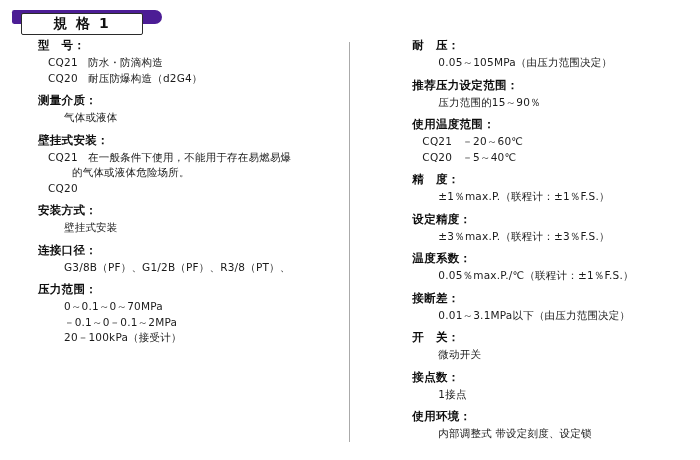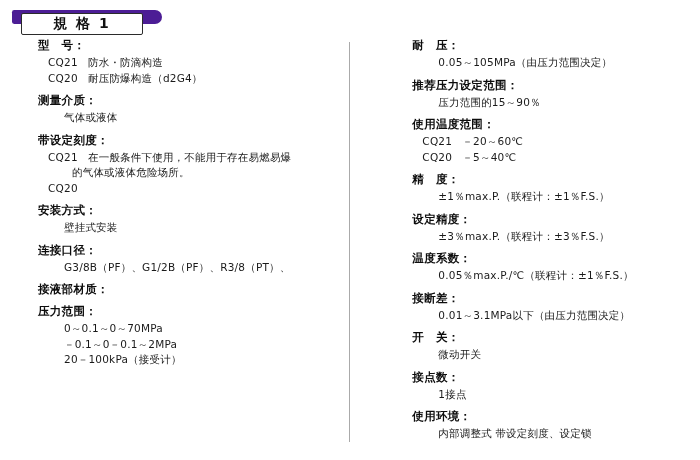--- a/index.html
+++ b/index.html
@@ -150,21 +150,21 @@
         </div>
         <div class="block">
           <div class="term">测量介质：</div>
           <div class="lines">
             <div class="line nolbl">
               <span class="val">气体或液体</span>
             </div>
           </div>
         </div>
         <div class="block">
-          <div class="term">带设定刻度：</div>
+          <div class="term">壁挂式安装：</div>
           <div class="lines">
             <div class="line">
               <span class="lbl">CQ21</span>
               <span class="val">在一般条件下使用，不能用于存在易燃易爆</span>
             </div>
             <div class="line nolbl">
               <span class="val indent2">的气体或液体危险场所。</span>
             </div>
             <div class="line">
               <span class="lbl">CQ20</span>
@@ -181,21 +181,20 @@
         </div>
         <div class="block">
           <div class="term">连接口径：</div>
           <div class="lines">
             <div class="line nolbl">
               <span class="val">G3/8B（PF）、G1/2B（PF）、R3/8（PT）、</span>
             </div>
           </div>
         </div>
         <div class="block">
-          <div class="term">接液部材质：</div>
         </div>
         <div class="block">
           <div class="term">压力范围：</div>
           <div class="lines">
             <div class="line nolbl">
               <span class="val">0～0.1～0～70MPa</span>
             </div>
             <div class="line nolbl">
               <span class="val">－0.1～0－0.1～2MPa</span>
             </div>

